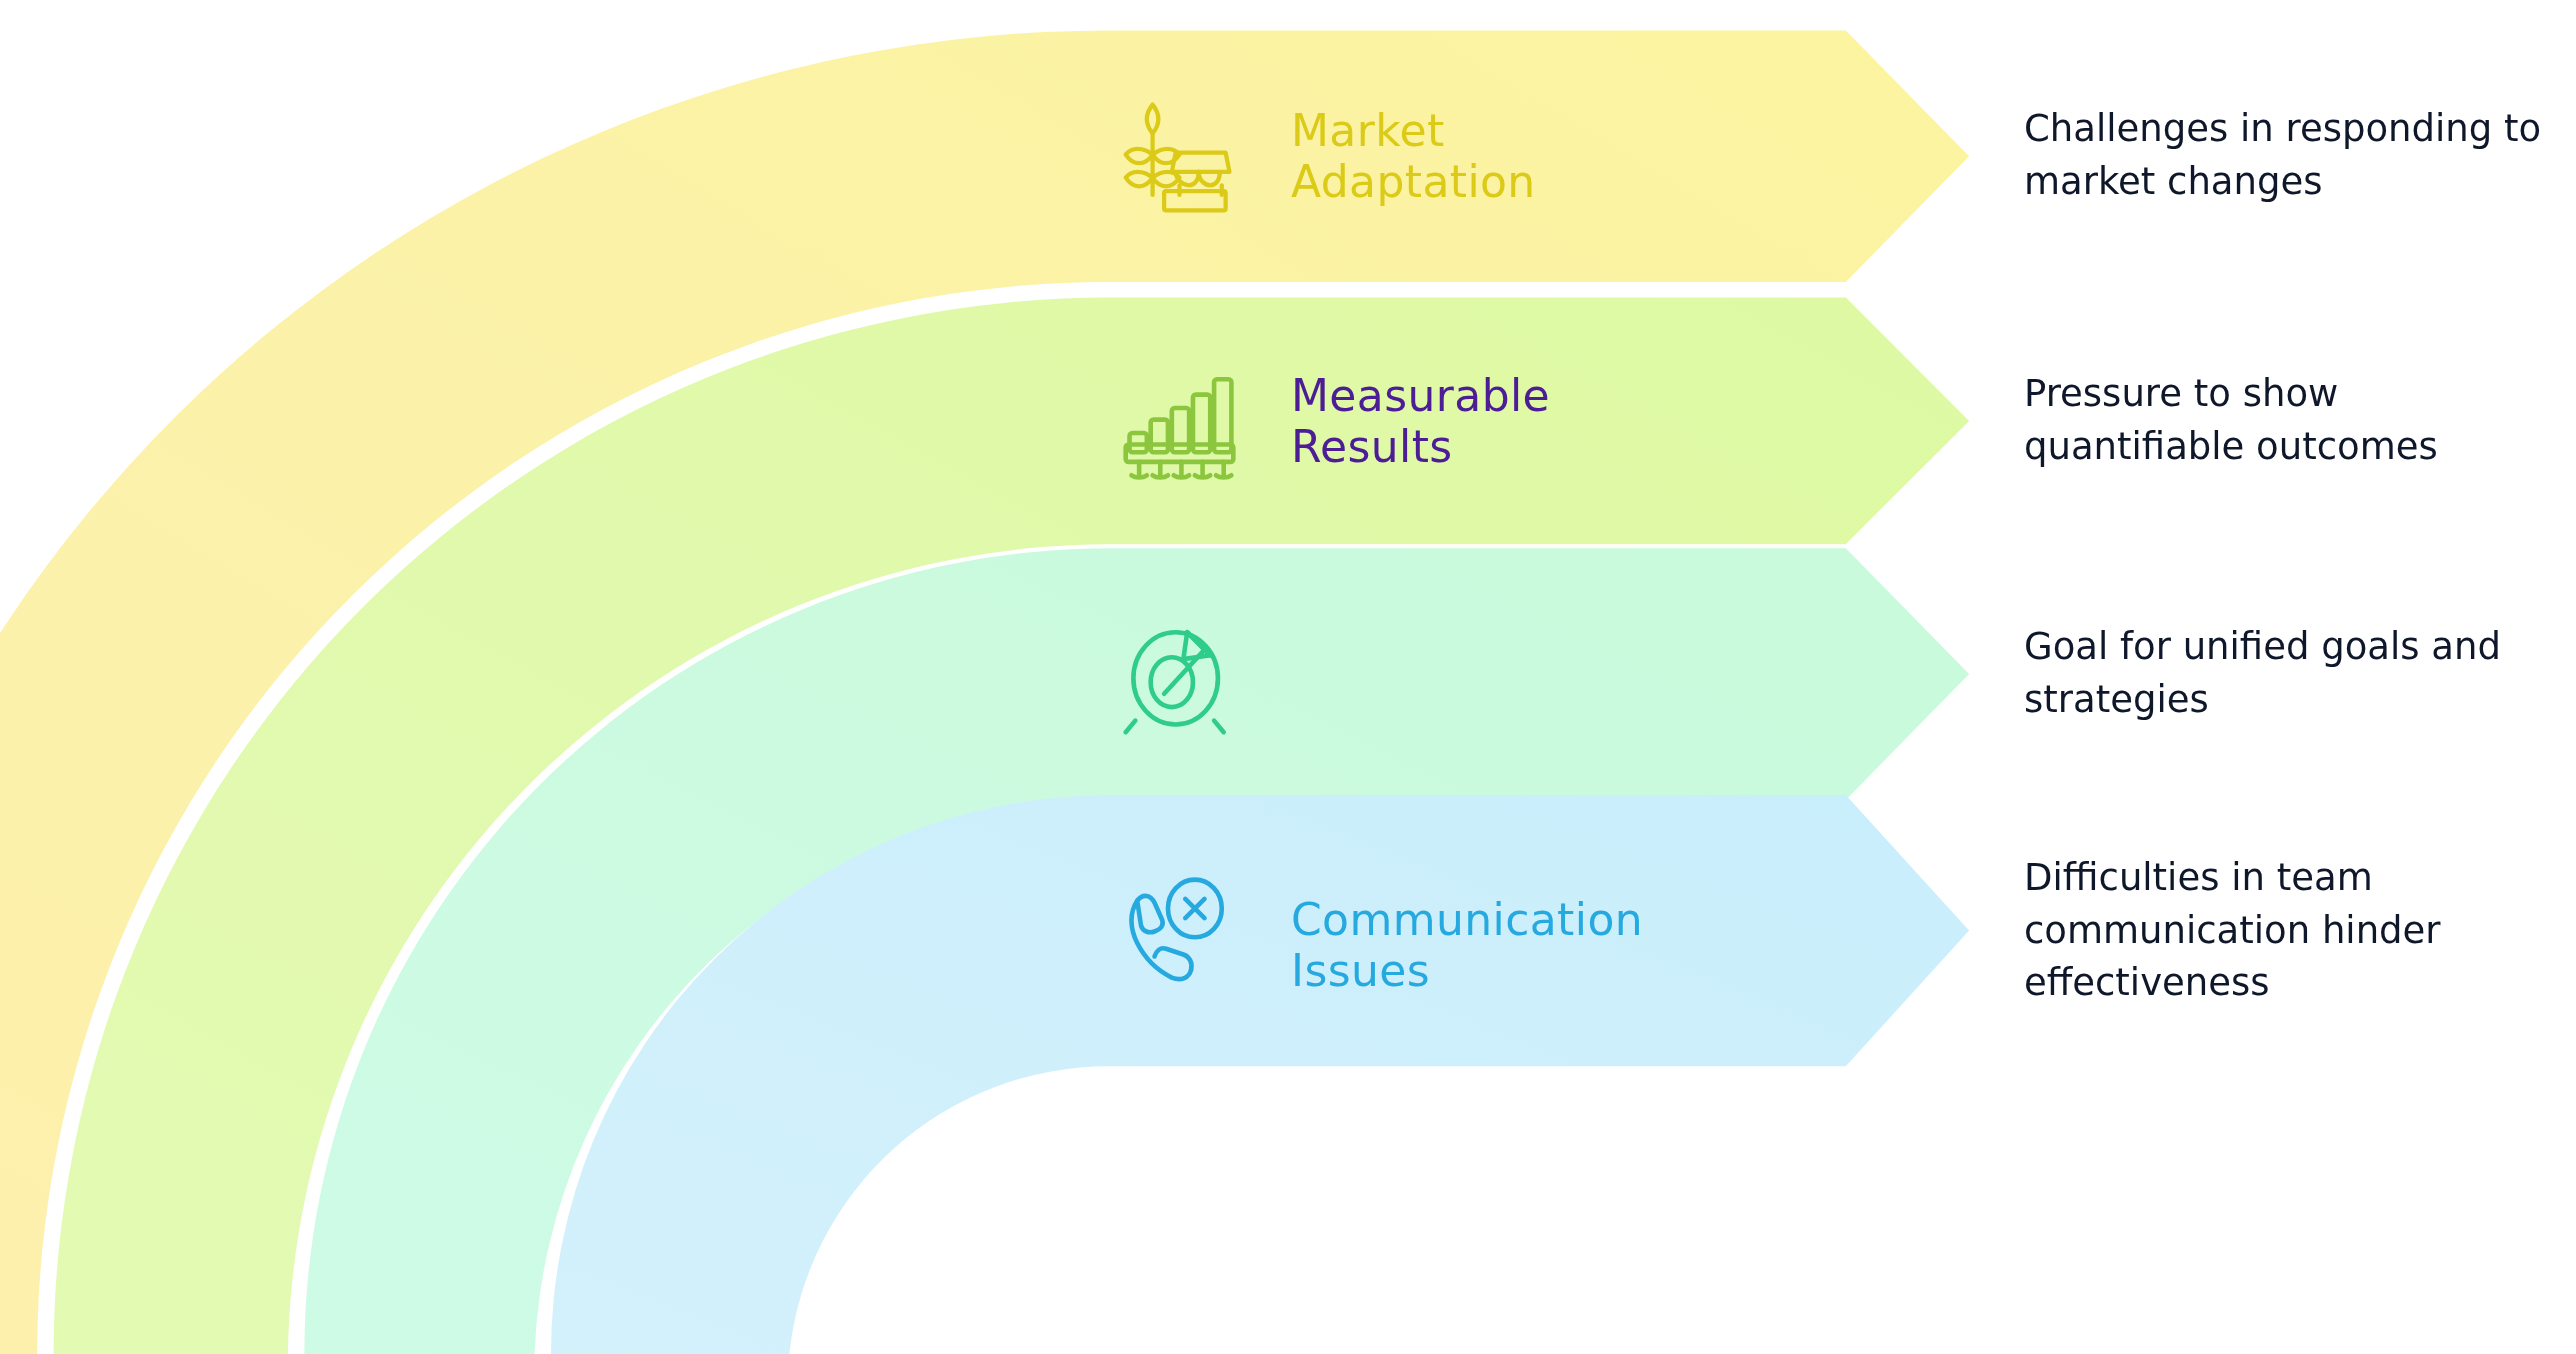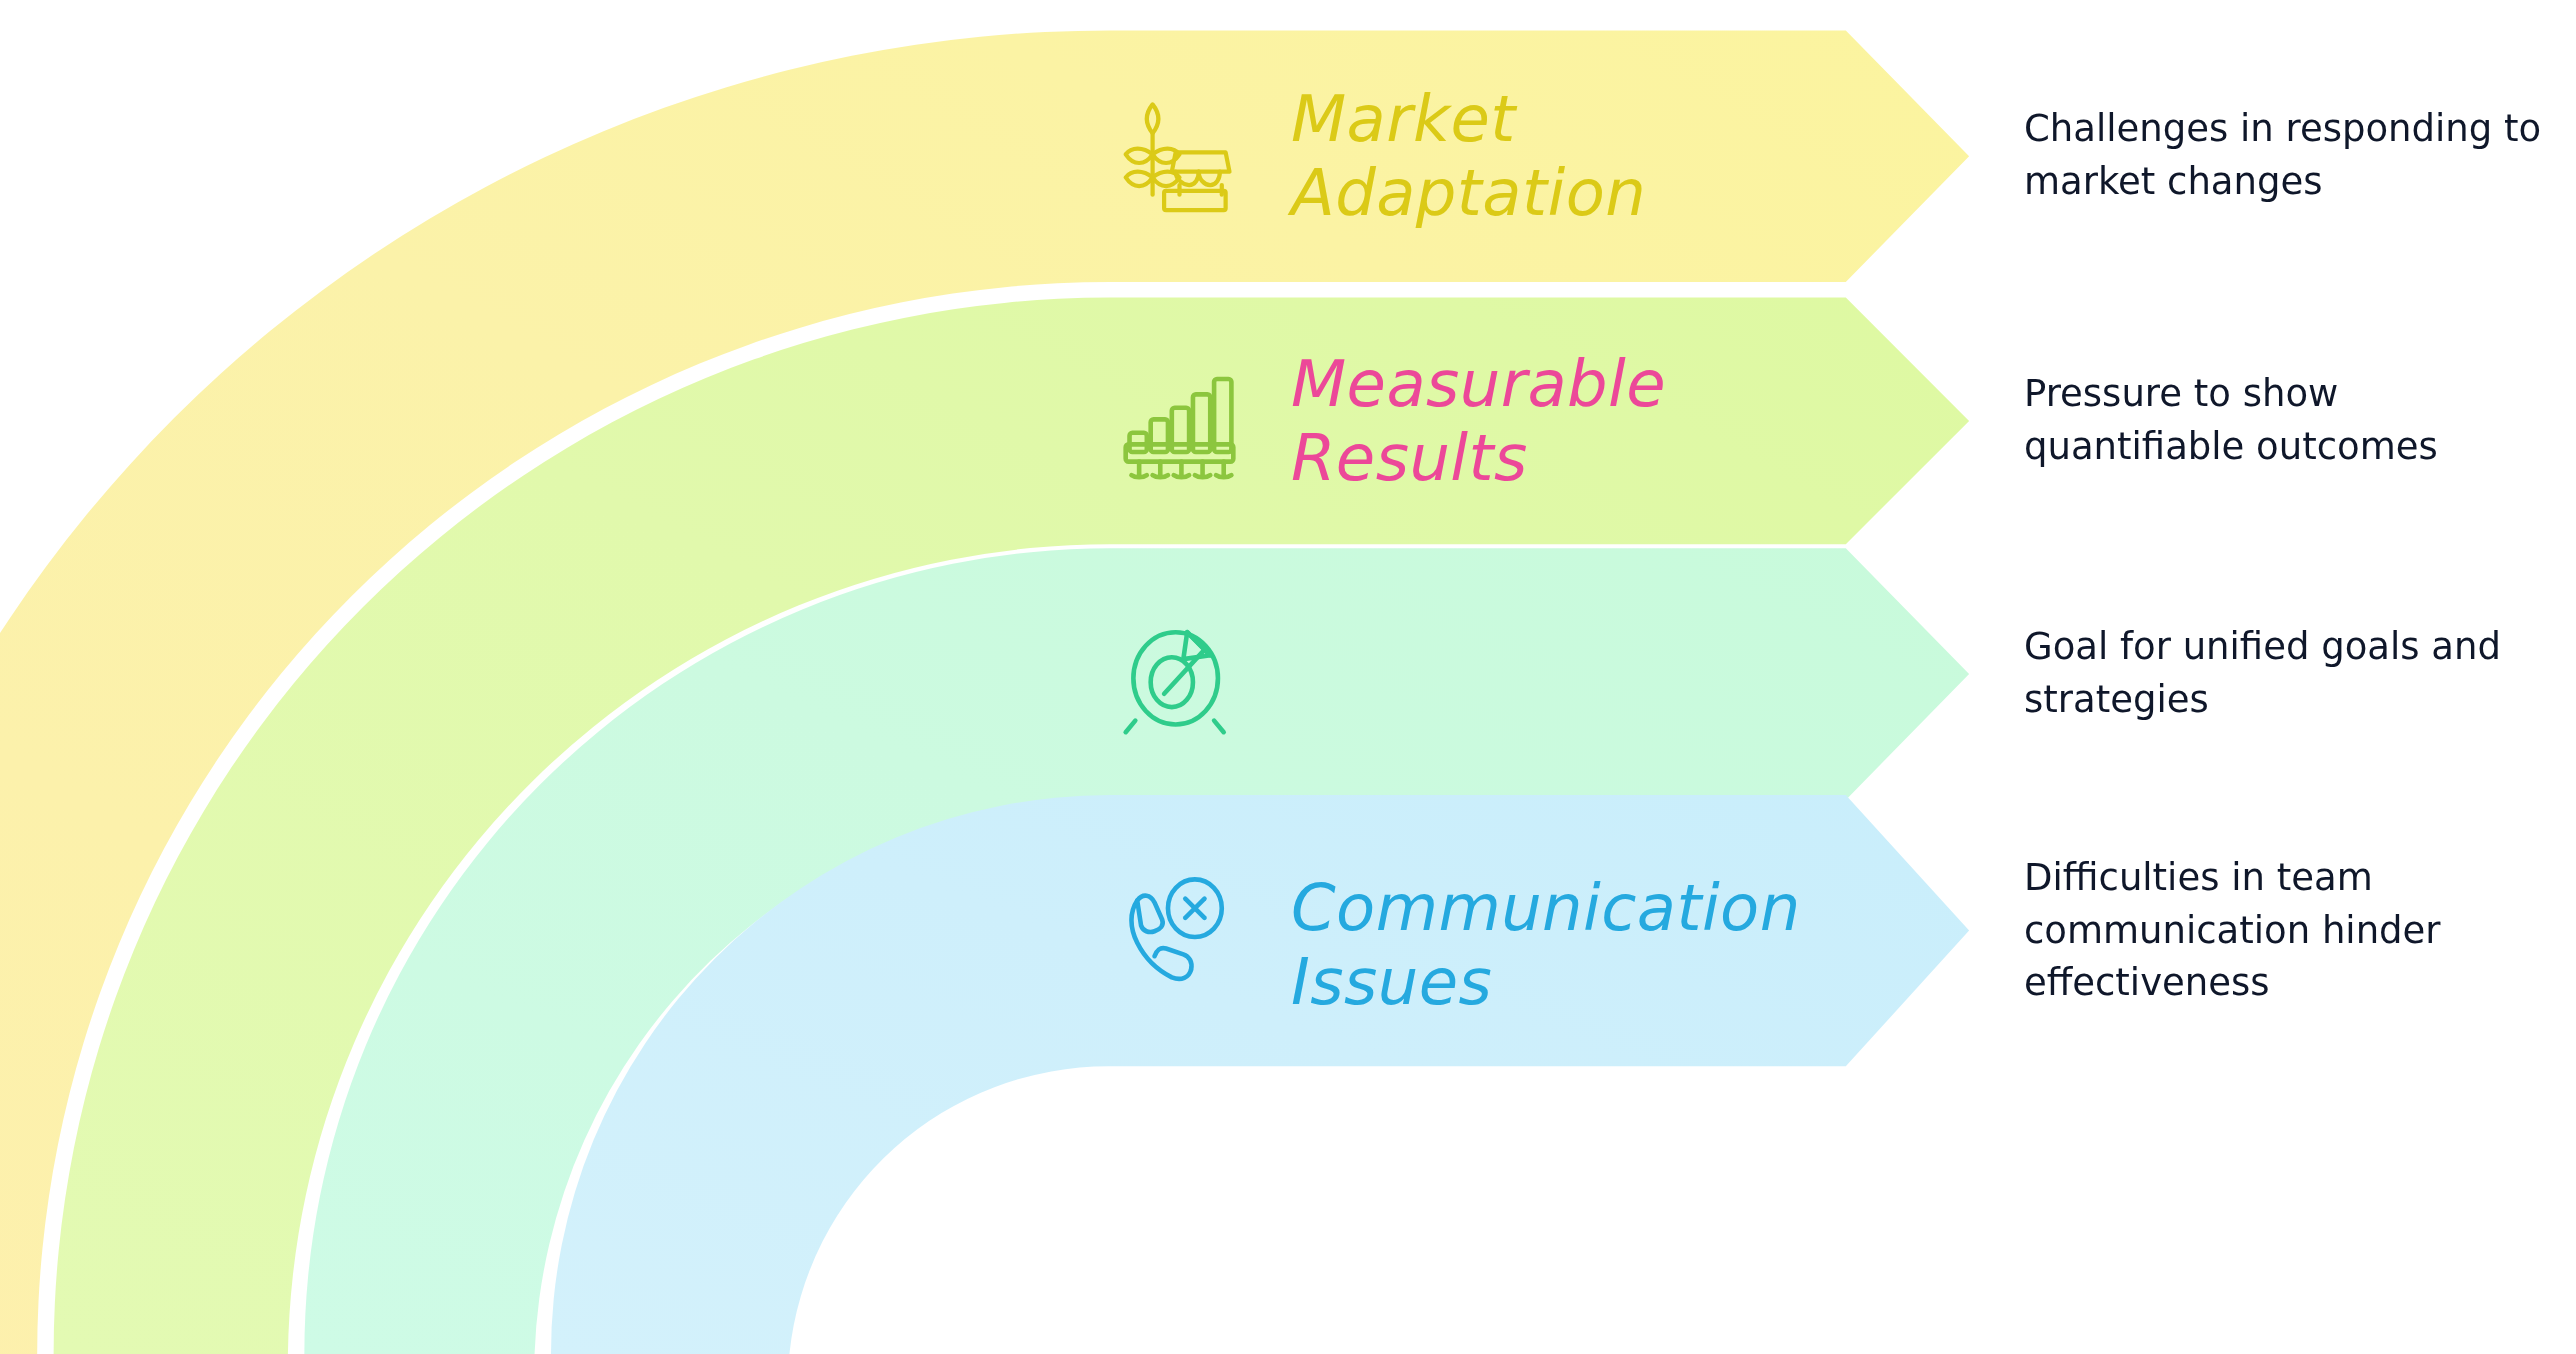--- a/index.html
+++ b/index.html
@@ -43,44 +43,43 @@
   }
   .icon-box{
     width:138px;height:138px;
     flex:0 0 138px;
     display:flex;align-items:center;justify-content:center;
   }
   .icon-box svg{display:block;}
   .title{
     margin-left:43px;
     font-family:"DejaVu Sans", sans-serif;
-    font-size:64px;
+    font-size:44px;
     line-height:1.16;
     font-weight:400;
     letter-spacing:0.4px;
     white-space:pre-line;
     max-width:510px;
-    font-style:italic;
   }
   .desc{
     position:absolute;
     left:2024px;
     top:0;
     transform:translateY(-50%);
     width:526px;
     font-family:"DejaVu Sans", sans-serif;
     font-size:37px;
     line-height:1.42;
     color:#0f172a;
     white-space:pre-line;
     pointer-events:auto;
   }
   
   .t-yellow{color:#DBCA17;}
-  .t-green {color:#ec4899;}
+  .t-green {color:#4c1d95;}
   .t-mint  {color:#2FCC8B;}
   .t-blue  {color:#25A9DF;margin-top:28px;}
 </style>
 </head>
 <body>
 
 <div id="stage">
 
   <svg class="arc-svg" viewBox="0 0 3133 1647" xmlns="http://www.w3.org/2000/svg" aria-hidden="true">
     <defs>

